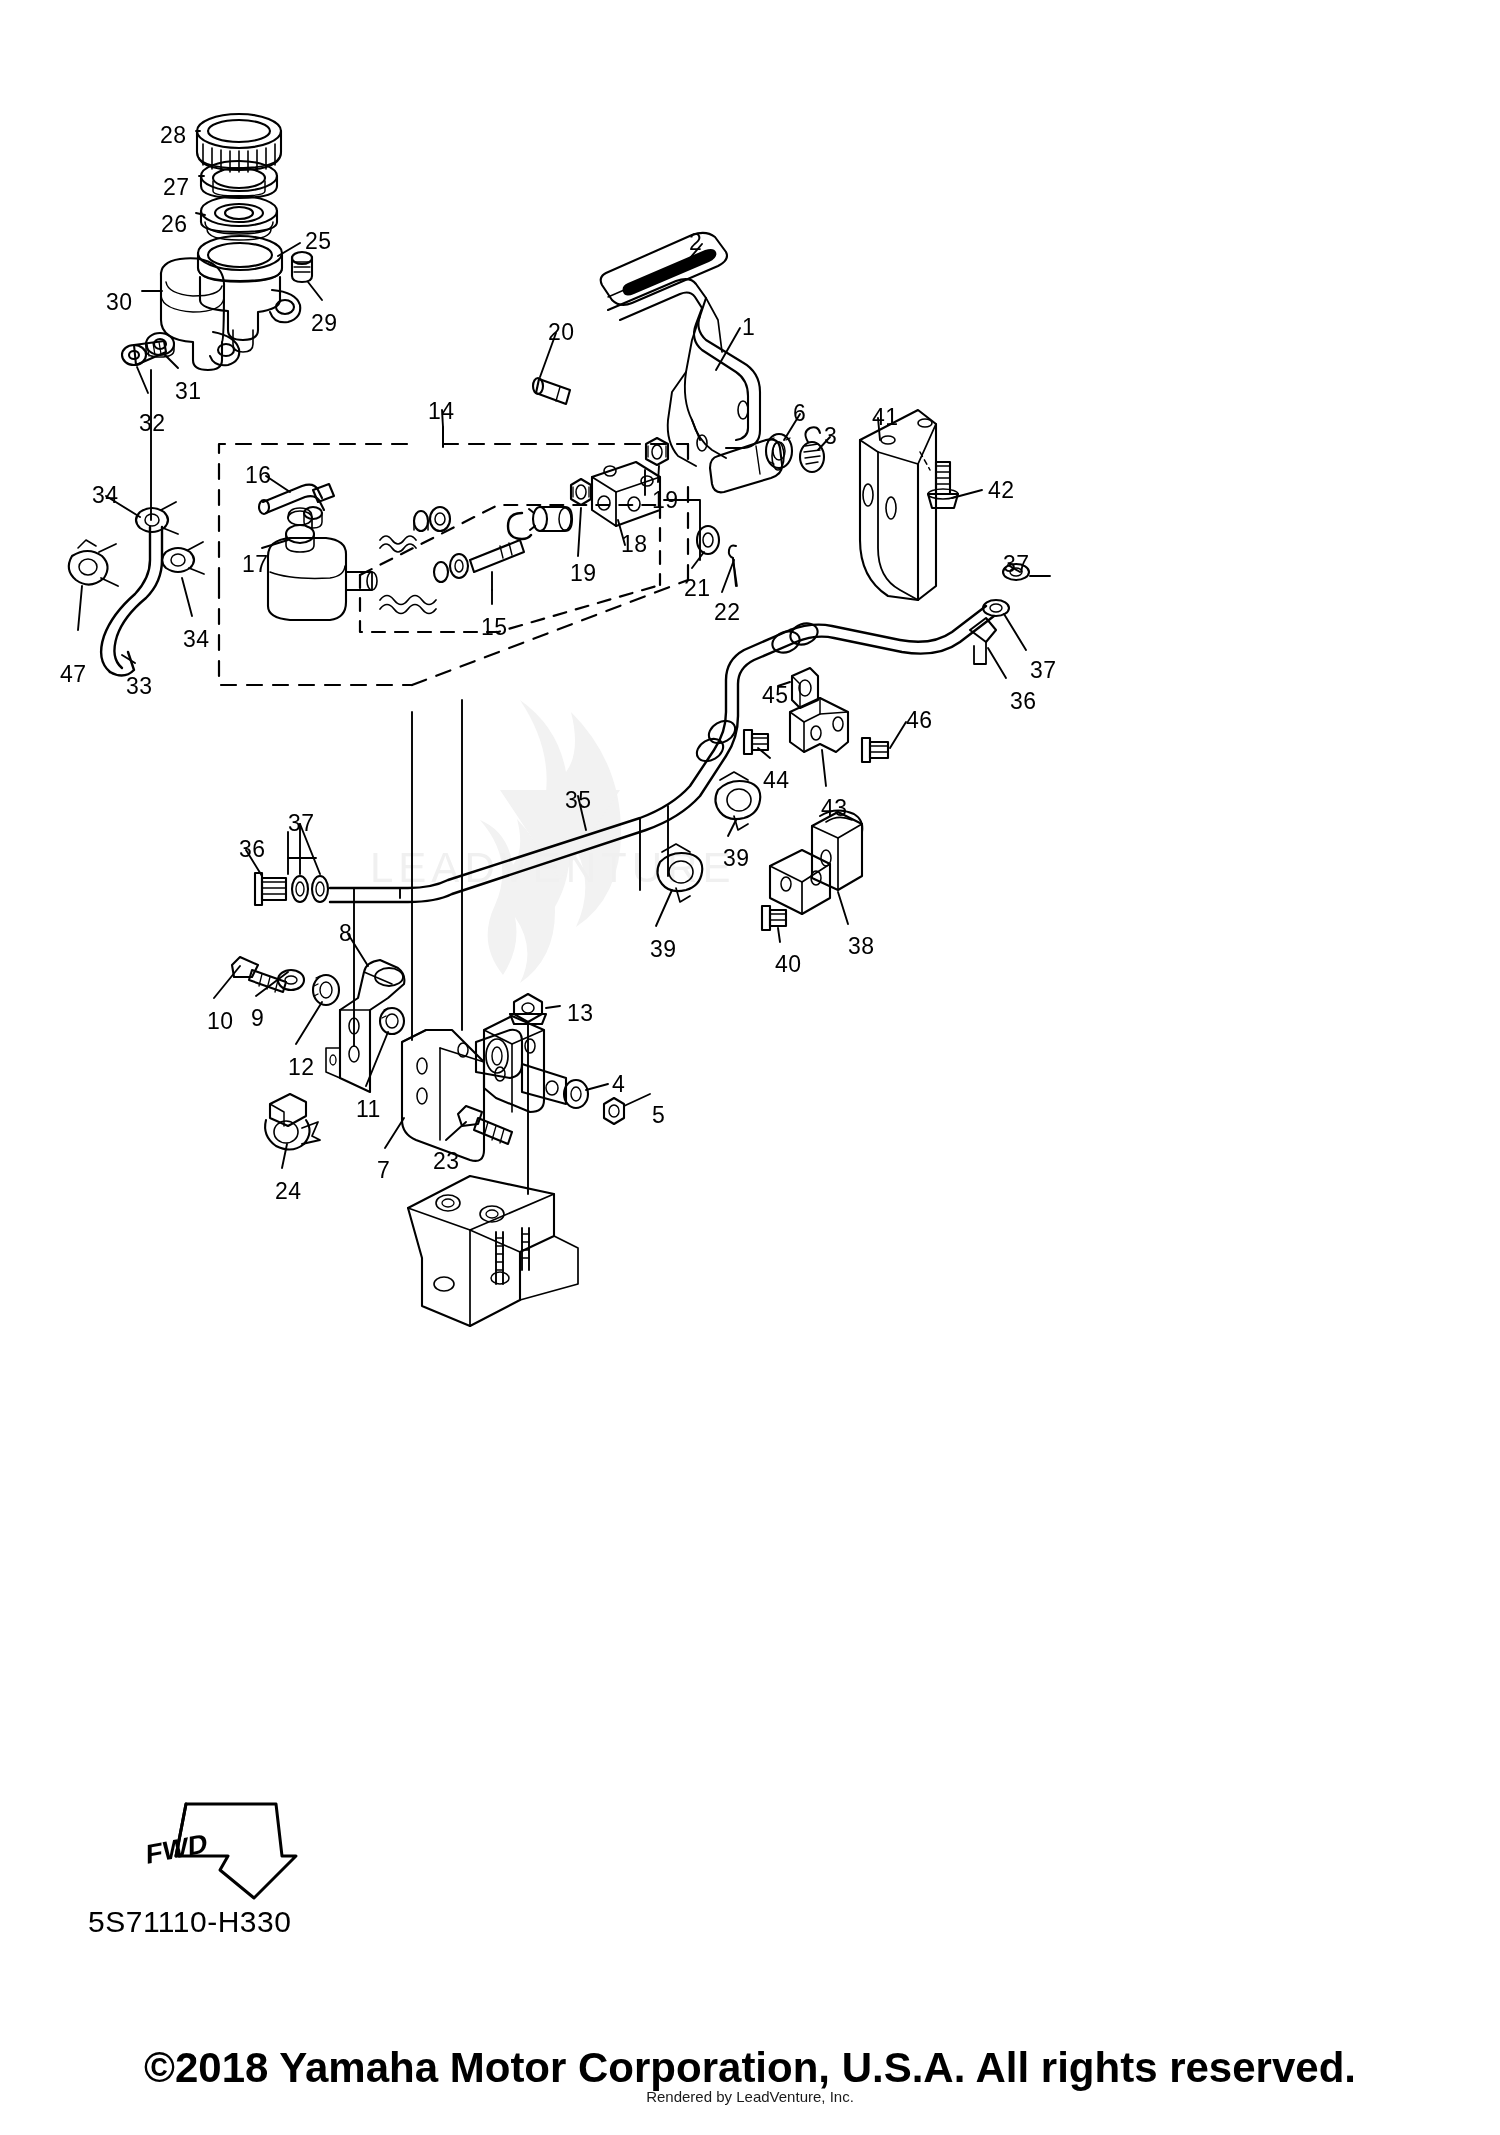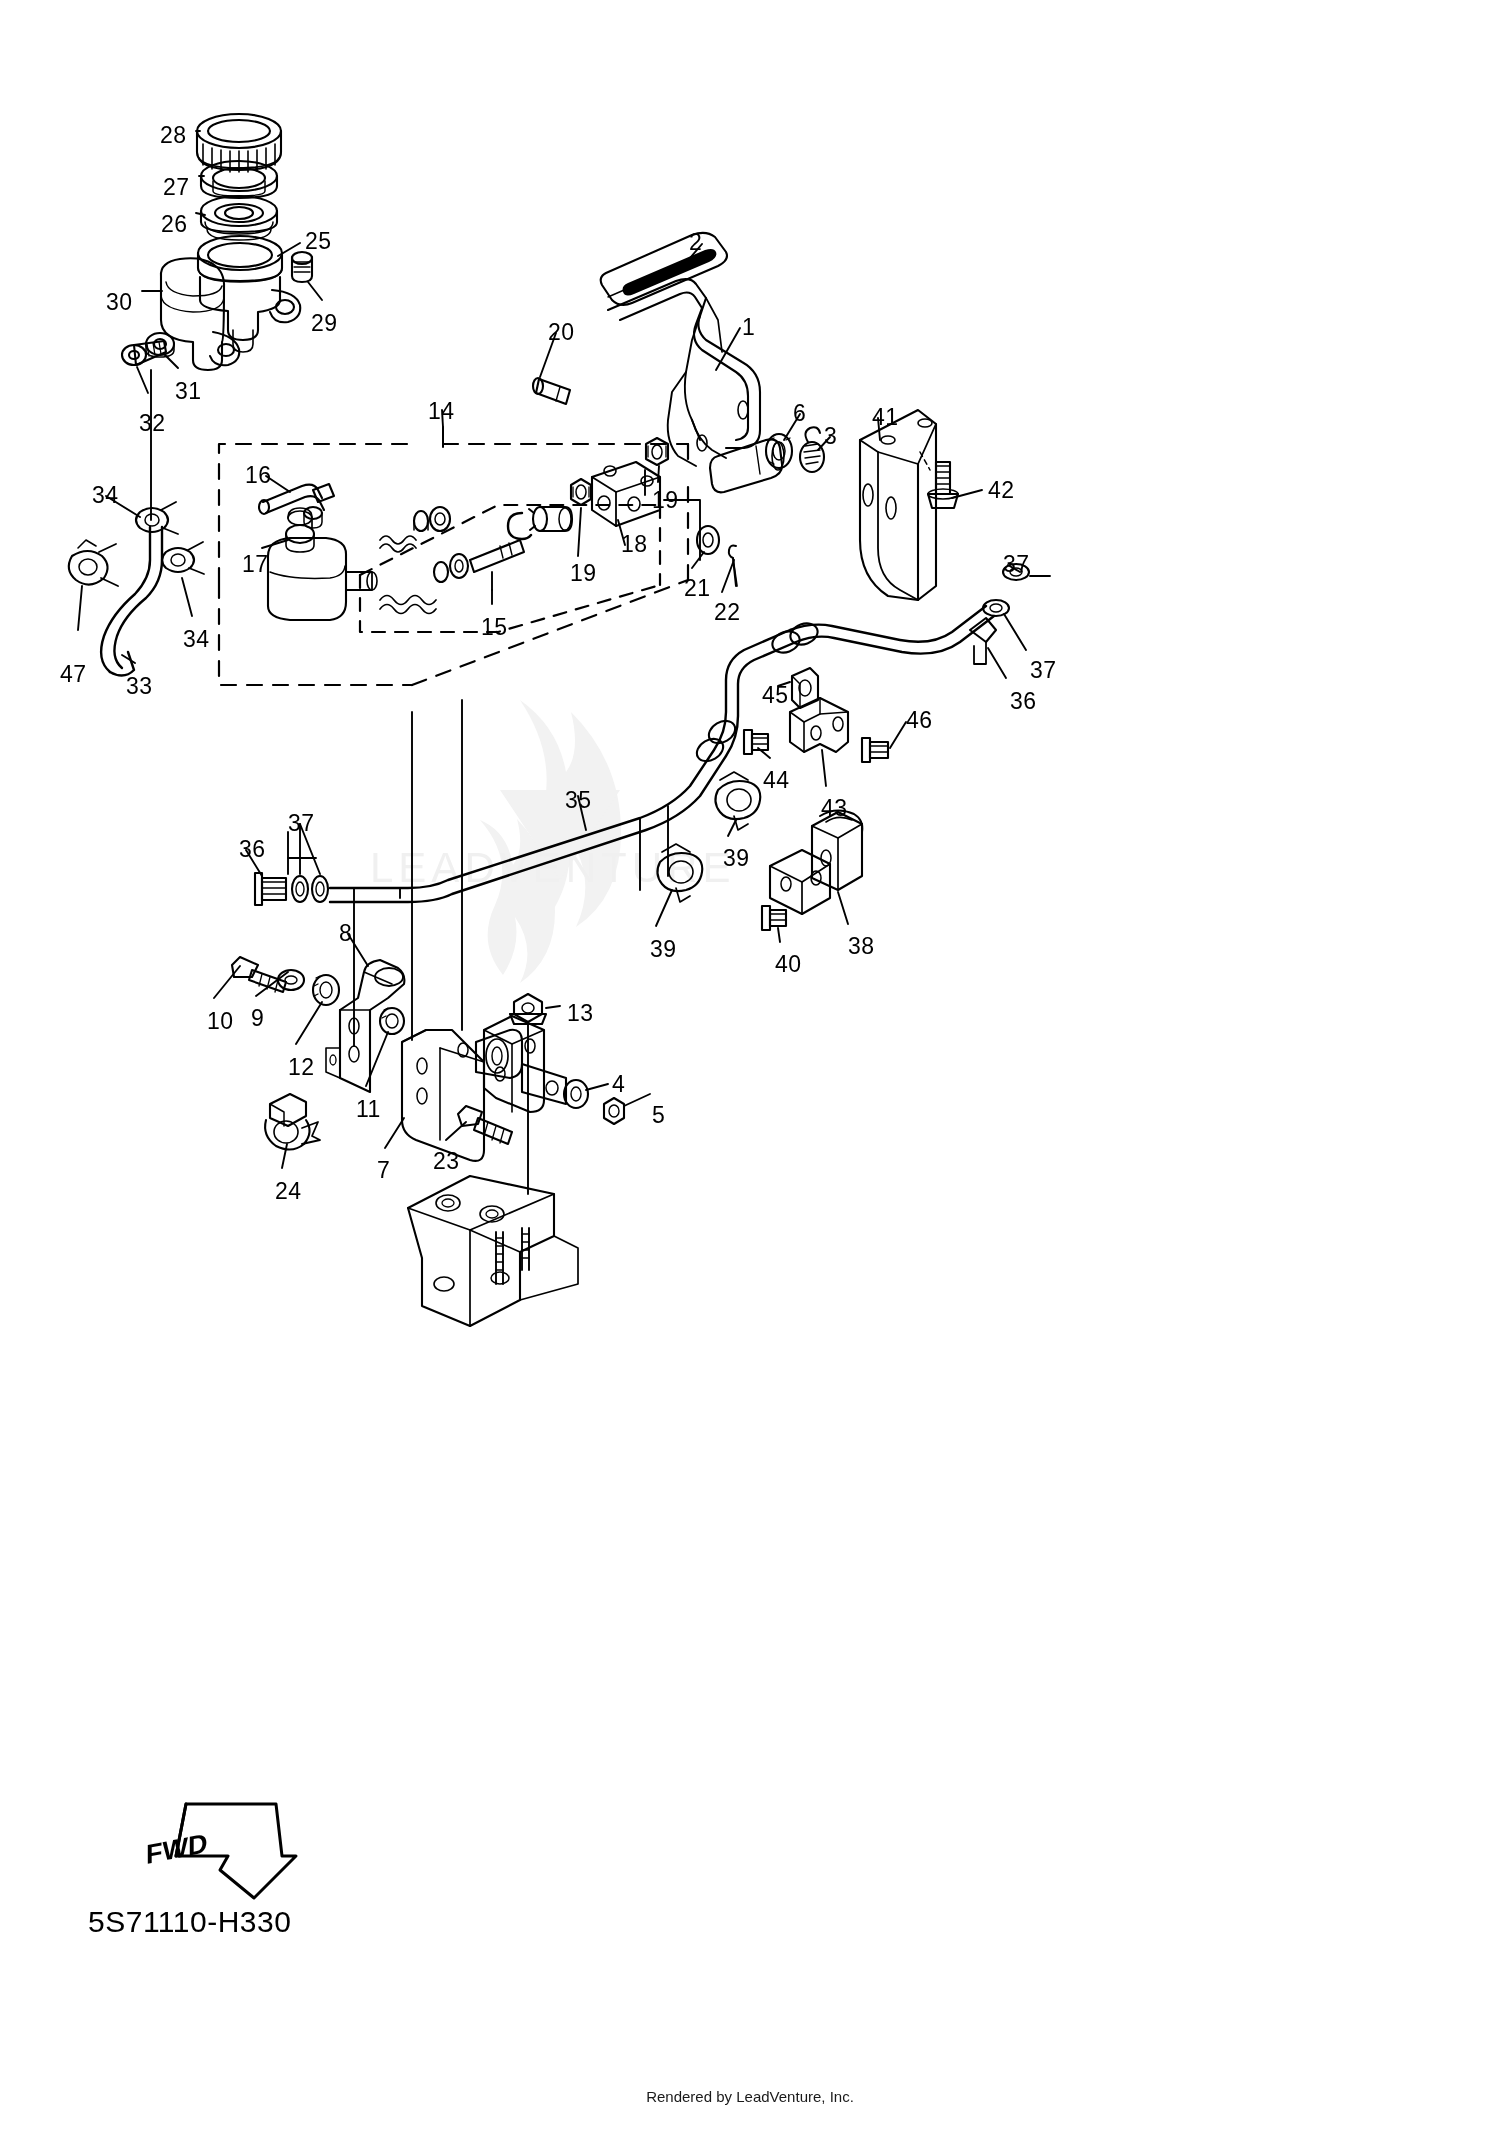--- a/index.html
+++ b/index.html
@@ -691,15 +691,16 @@
       <div class="callout" style="left: 988px; top: 479px;">42</div>
       <div class="callout" style="left: 821px; top: 797px;">43</div>
       <div class="callout" style="left: 763px; top: 769px;">44</div>
       <div class="callout" style="left: 762px; top: 684px;">45</div>
       <div class="callout" style="left: 906px; top: 709px;">46</div>
       <div class="callout" style="left: 60px; top: 643px; margin-top: 20px;">47</div>
     </div>
 
   <div id="fwdlabel">FWD</div>
   <div id="partno">5S71110-H330</div>
+  <div id="copyright">©2018 Yamaha Motor Corporation, U.S.A. All rights reserved.</div>
   <div id="rendered">Rendered by LeadVenture, Inc.</div>
 
 </div>
 
 </body></html>

